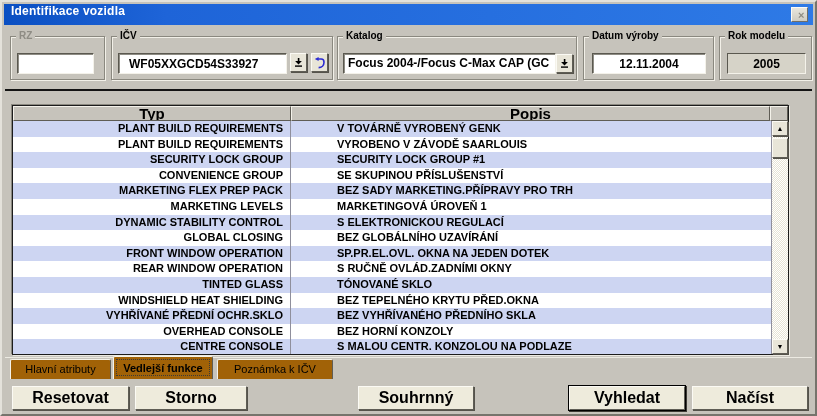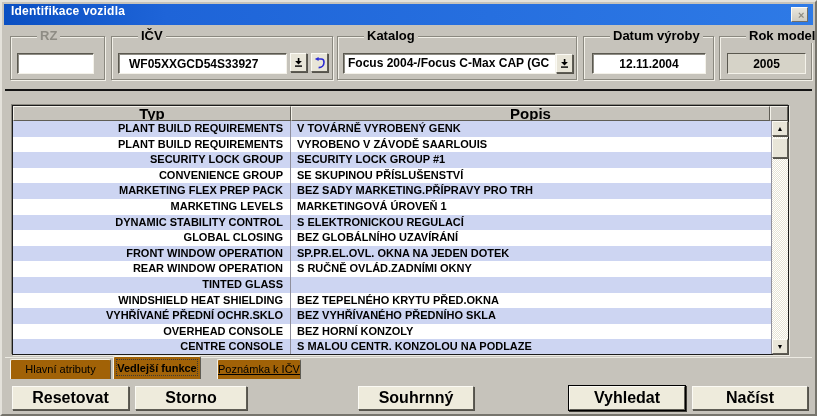--- a/index.html
+++ b/index.html
@@ -29,22 +29,22 @@
   }
 
   
   .group {
     position:absolute; top:34px; height:44px;
     border:1px solid #8a887f;
     box-shadow:1px 1px 0 #f2f0e8, inset 1px 1px 0 #f2f0e8;
   }
   .group-label {
     position:absolute; top:-8px; left:5px; padding:0 3px;
-    background:#c6c3bb; font-size:13px; font-weight:bold; color:#000;
-    line-height:14px; white-space:nowrap;margin-left:21px;
+    background:#c6c3bb; font-size:10px; font-weight:bold; color:#000;
+    line-height:14px; white-space:nowrap;
   }
   .group-label.disabled { color:#8e8c84; }
 
   .sunken {
     background:#fff;
     border:1px solid; border-color:#5a584f #f4f2ea #f4f2ea #5a584f;
     box-shadow:inset 1px 1px 0 #8e8c84;
   }
   .field-input {
     position:absolute; height:21px; font-size:12px; font-weight:bold;
@@ -98,21 +98,21 @@
   }
   .trow { display:flex; height:15.6px; align-items:center; background:#fff; }
   .trow:nth-child(odd) { background:#cdd5f2; }
   .cell-typ {
     width:278px; text-align:right; padding-right:7px; font-size:11px; font-weight:bold;
     border-right:1px solid #8f8f9c; white-space:nowrap; overflow:hidden; height:100%;
     line-height:15.6px;
   }
   .cell-popis {
     flex:1; text-align:left; padding-left:6px; font-size:11px; font-weight:bold;
-    white-space:nowrap; overflow:hidden; height:100%; line-height:15.6px;
+    white-space:nowrap; overflow:hidden; height:100%; line-height:15.6px;margin-left:40px;
   }
 
   
   .vscroll {
     position:absolute; top:15px; right:0; bottom:0; width:17px;
     background:#f4f2e6;
     background-image:conic-gradient(#ffffff 25%, #e6e3d4 0 50%, #ffffff 0 75%, #e6e3d4 0);
     background-size:2px 2px;
     border-left:1px solid #8f8f9c;
   }
@@ -274,20 +274,21 @@
     <div class="cell-popis">SP.PR.EL.OVL. OKNA NA JEDEN DOTEK</div>
   </div>
 
   <div class="trow">
     <div class="cell-typ">REAR WINDOW OPERATION</div>
     <div class="cell-popis">S RUČNĚ OVLÁD.ZADNÍMI OKNY</div>
   </div>
 
   <div class="trow">
     <div class="cell-typ">TINTED GLASS</div>
+    <div class="cell-popis">TÓNOVANÉ SKLO</div>
   </div>
 
   <div class="trow">
     <div class="cell-typ">WINDSHIELD HEAT SHIELDING</div>
     <div class="cell-popis">BEZ TEPELNÉHO KRYTU PŘED.OKNA</div>
   </div>
 
   <div class="trow">
     <div class="cell-typ">VYHŘÍVANÉ PŘEDNÍ OCHR.SKLO</div>
     <div class="cell-popis">BEZ VYHŘÍVANÉHO PŘEDNÍHO SKLA</div>
@@ -306,22 +307,22 @@
     <div class="vscroll">
       <button class="scroll-btn scroll-up">▲</button>
       <div class="scroll-thumb"></div>
       <button class="scroll-btn scroll-down">▼</button>
     </div>
   </div>
 
   <div class="tabline"></div>
 
   <div class="tab" style="left:8px; width:101px;">Hlavní atributy</div>
-  <div class="tab active" style="left:111px; width:88px;">Vedlejší funkce</div>
-  <div class="tab" style="left:215px; width:84px;text-decoration:underline;">Poznámka k IČV</div>
+  <div class="tab active" style="left:111px; width:100px;">Vedlejší funkce</div>
+  <div class="tab" style="left:215px; width:116px;">Poznámka k IČV</div>
 
   <button class="btn" style="left:10px; width:117px;">Resetovat</button>
   <button class="btn" style="left:133px; width:112px;">Storno</button>
   <button class="btn" style="left:356px; width:116px;">Souhrnný</button>
   <button class="btn default" style="left:567px; width:116px;">Vyhledat</button>
   <button class="btn" style="left:690px; width:116px;">Načíst</button>
 
 </div>
 
 </body></html>

